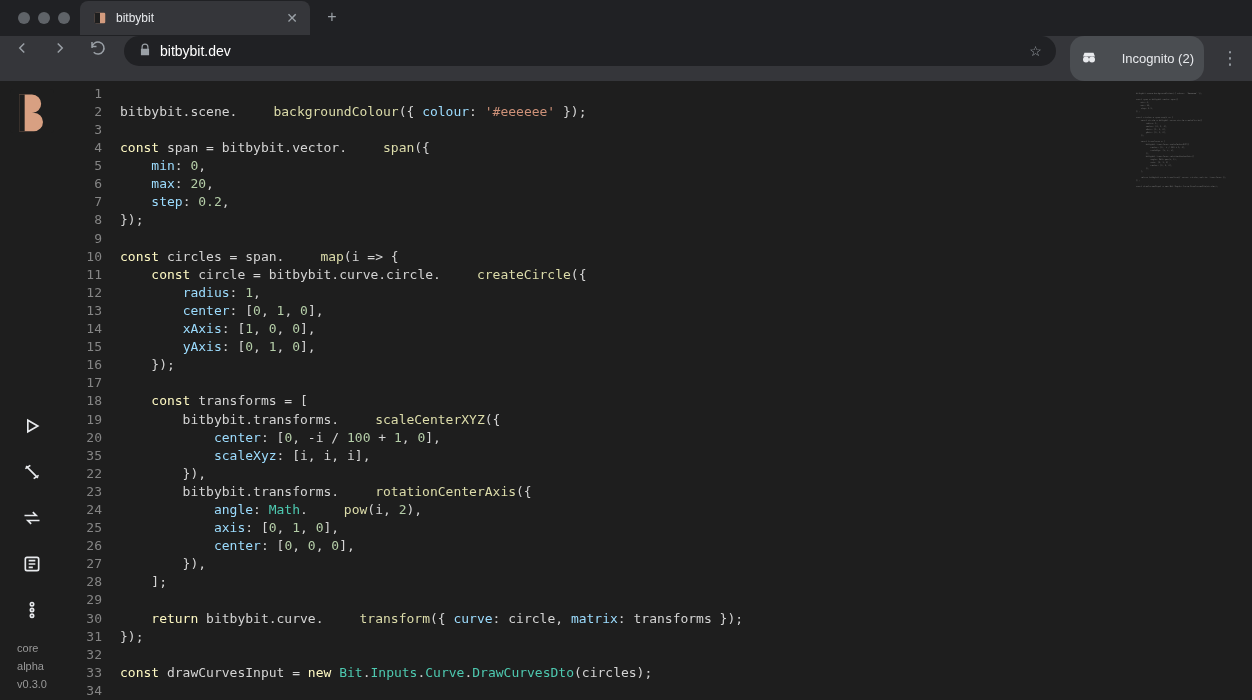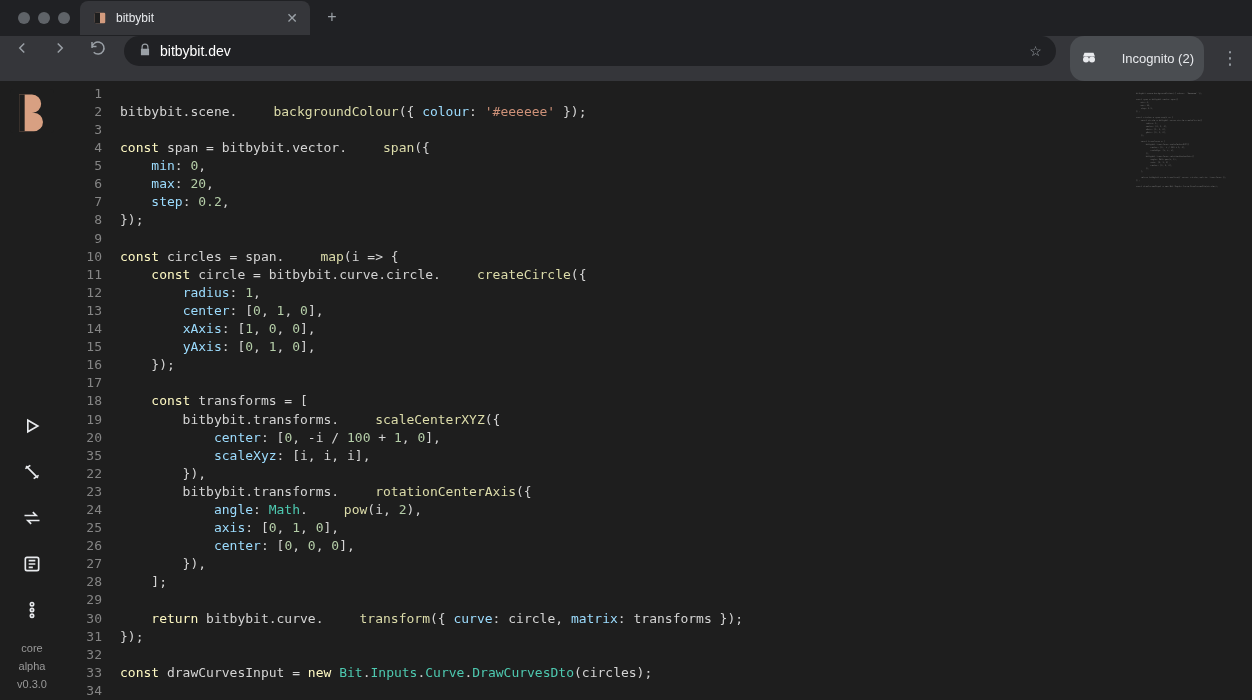--- a/index.html
+++ b/index.html
@@ -27,21 +27,21 @@
   .incog .gl{width:18px;height:18px;}
   .kebab{color:#9aa0a6;width:24px;display:flex;align-items:center;justify-content:center;font-size:18px;}
   
   .page{flex:1;display:flex;background:#1e1e1e;position:relative;}
   .sidebar{width:64px;background:#1e1e1e;border-right:0px solid #333;display:flex;flex-direction:column;align-items:center;padding-top:8px;}
   .logo{width:44px;height:44px;border-radius:4px;margin-bottom:auto;display:flex;align-items:center;justify-content:center;}
   .logo svg{width:44px;height:44px;}
   .sidebtns{display:flex;flex-direction:column;gap:22px;align-items:center;margin-bottom:20px;}
   .sidebtn{color:#e8eaed;width:24px;height:24px;display:flex;align-items:center;justify-content:center;}
   .sidebtn svg{width:20px;height:20px;stroke:currentColor;fill:none;stroke-width:2;}
-  .sidelabels{display:flex;flex-direction:column;gap:6px;align-items:center;padding-bottom:10px;color:#999;font-size:11px;}
+  .sidelabels{display:flex;flex-direction:column;gap:6px;align-items:flex-start;padding-bottom:10px;color:#999;font-size:11px;}
   
   .editor{flex:1;display:flex;font-family:Menlo,Consolas,monospace;font-size:13px;line-height:18.1px;color:#d4d4d4;background:#1e1e1e;overflow:hidden;position:relative;padding-top:4px;}
   .gutter{width:56px;text-align:right;color:#858585;padding-right:18px;user-select:none;}
   .codelines{flex:1;white-space:pre;position:relative;}
   .tok-kw{color:#fef9c3;}
   .tok-str{color:#ce9178;}
   .tok-num{color:#b5cea8;}
   .tok-type{color:#4ec9b0;margin-top:13px;}
   .tok-fn{color:#dcdcaa;margin-left:36px;}
   .tok-prop{color:#9cdcfe;}

